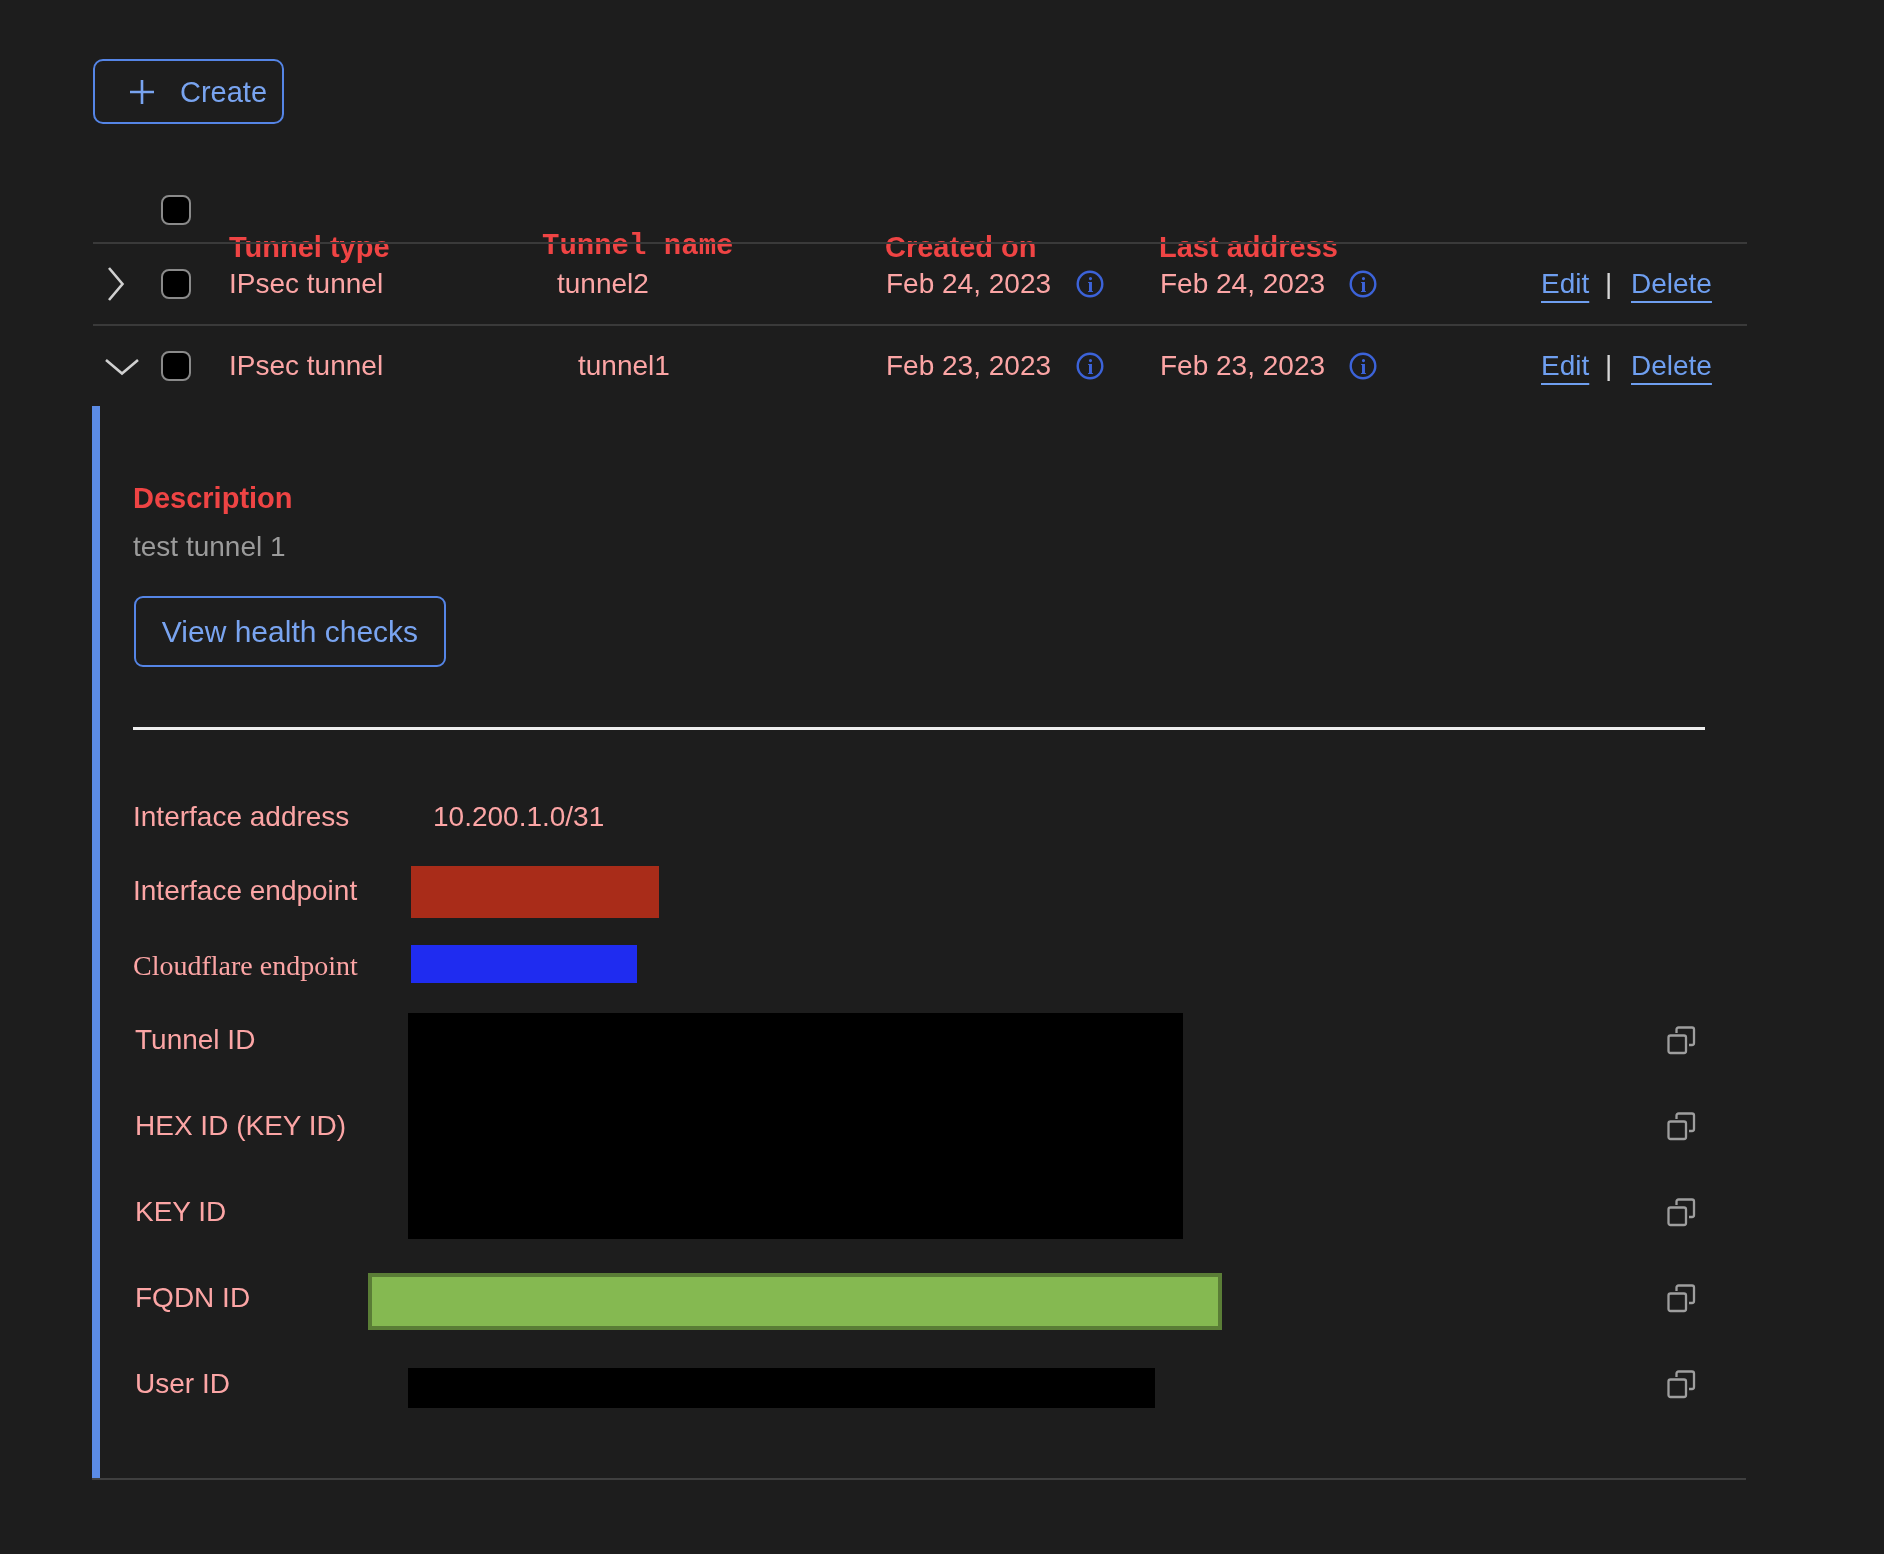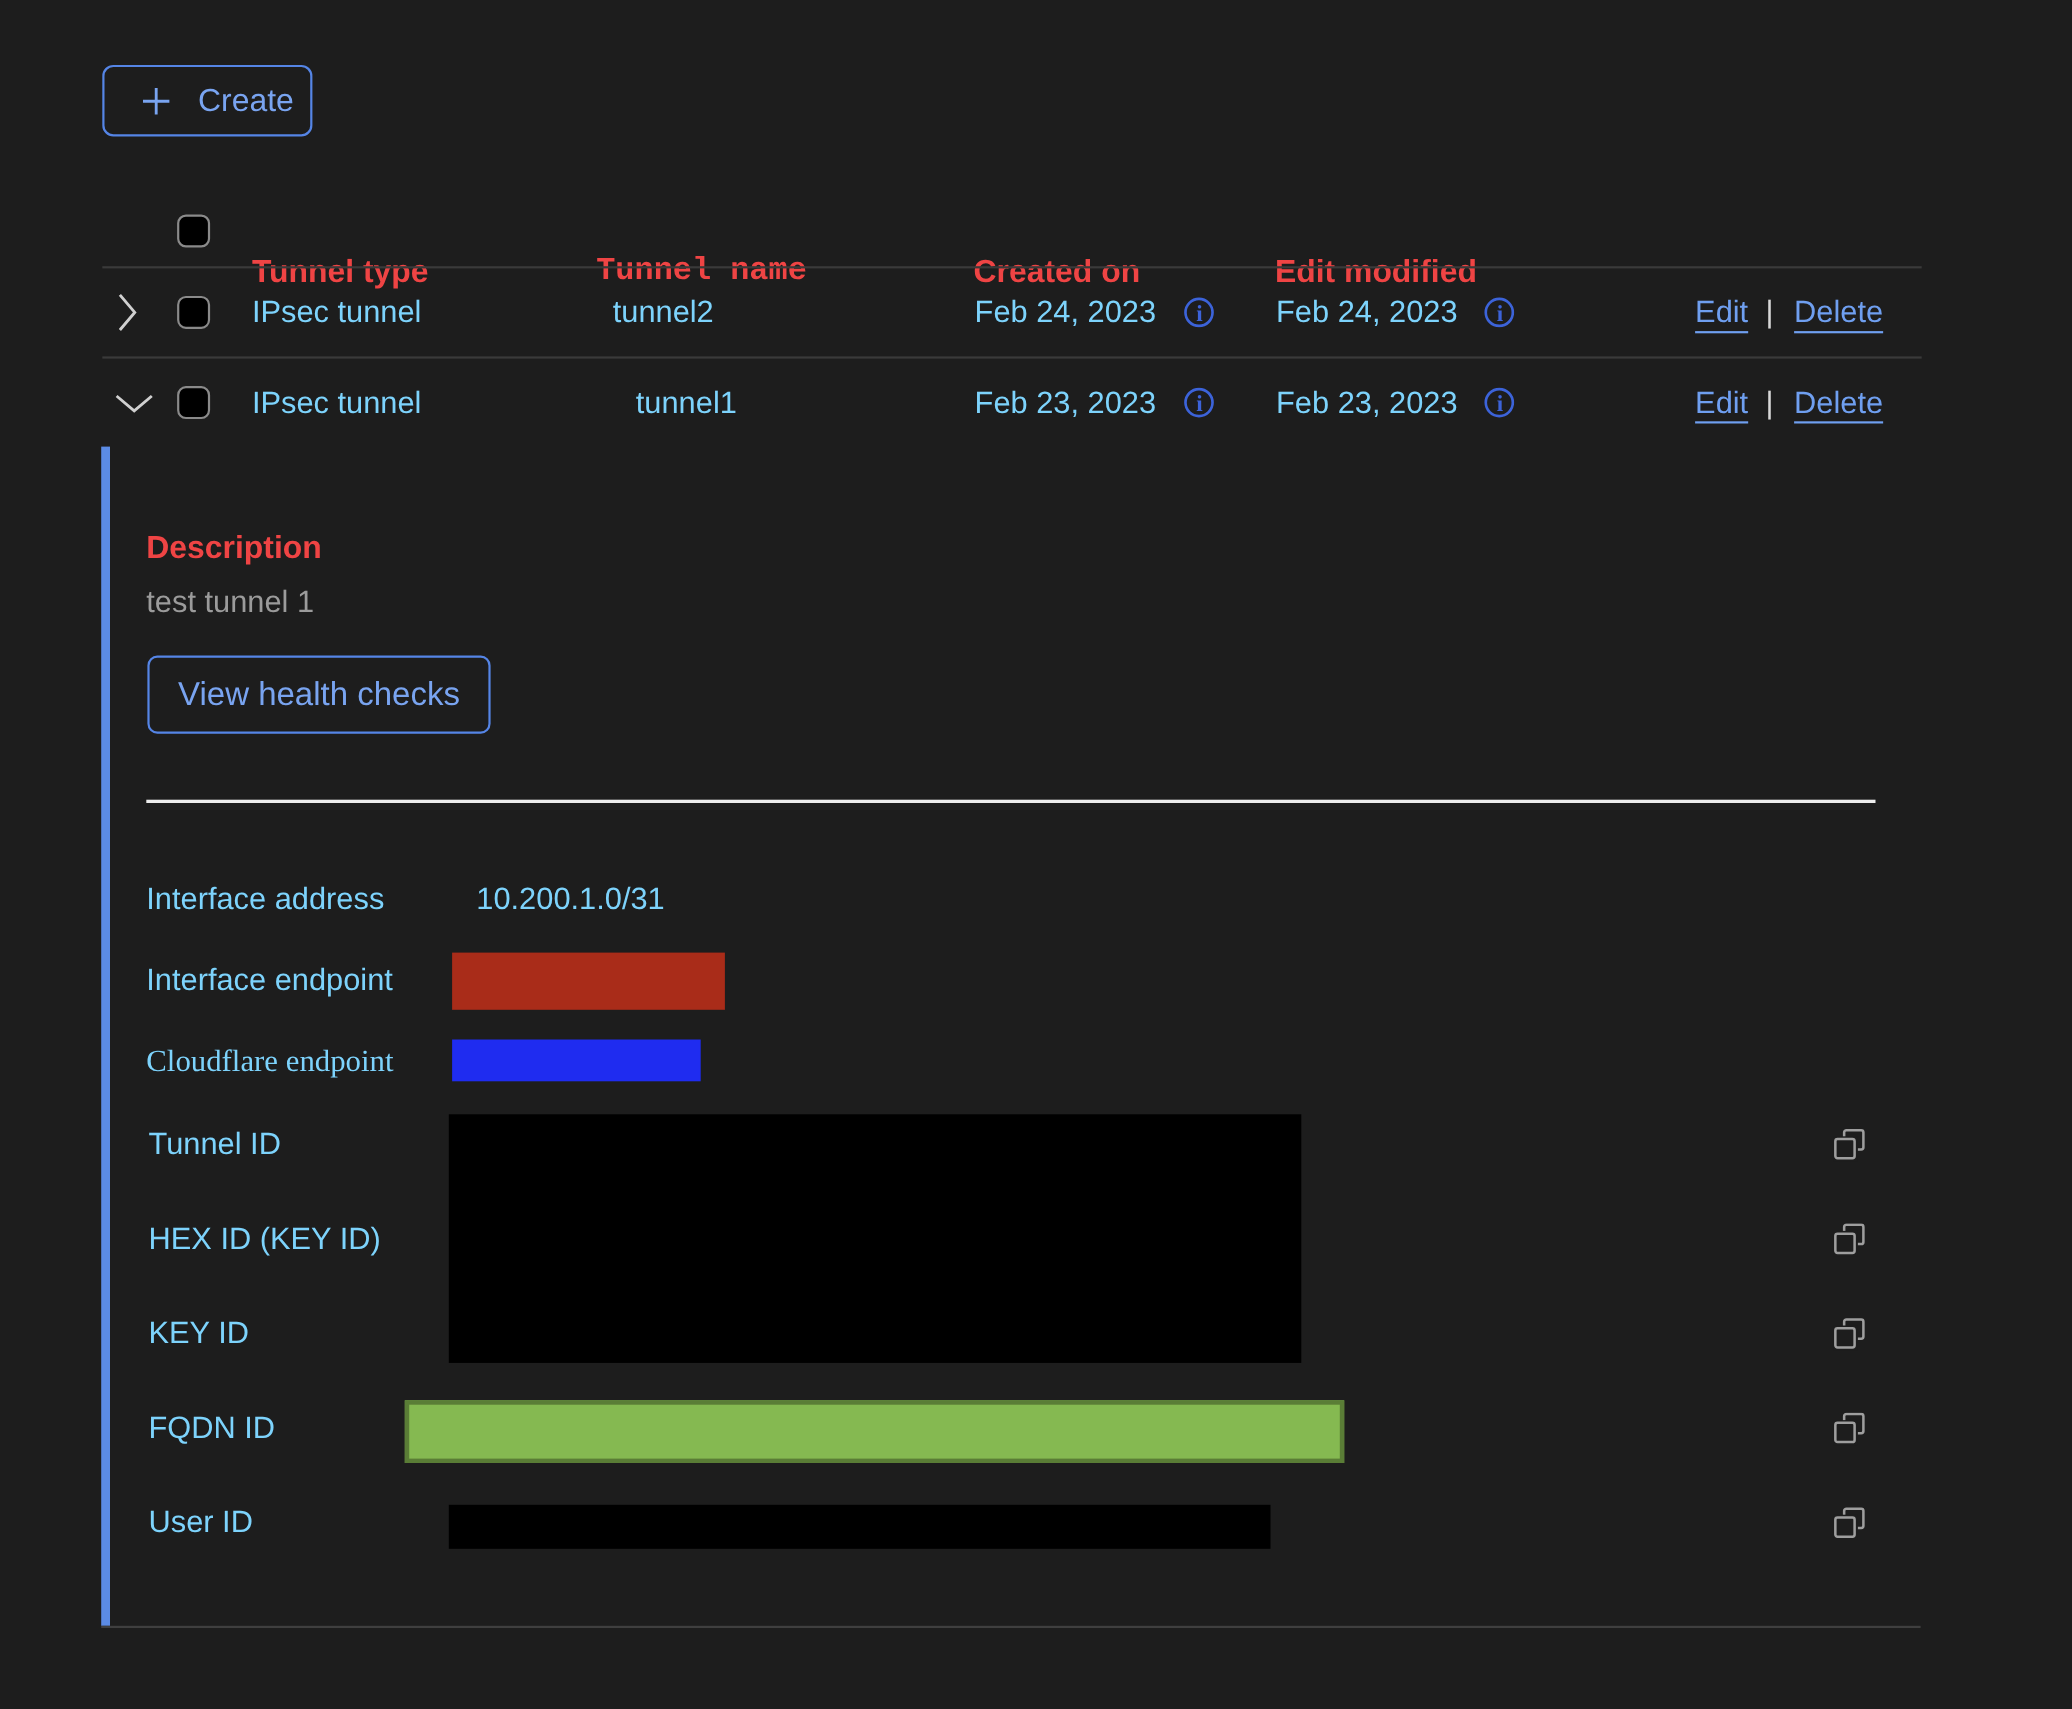--- a/index.html
+++ b/index.html
@@ -1,38 +1,38 @@
 <!DOCTYPE html>
 <html><head>
 <meta charset="utf-8">
 <style>
   html,body{margin:0;padding:0;background:#1d1d1d;}
   body{width:1884px;height:1554px;position:relative;overflow:hidden;
        font-family:"Liberation Sans",sans-serif;}
   .abs{position:absolute;}
-  .txt{position:absolute;white-space:nowrap;color:#7dd3fc;font-size:28px;line-height:34px;}
+  .txt{position:absolute;white-space:nowrap;color:#fca5a5;font-size:28px;line-height:34px;}
   .bold{font-weight:bold;color:#ef4444;margin-top:37px;}
   .link{color:#6f9ff0;text-decoration:underline;text-underline-offset:8px;text-decoration-thickness:2px;}
   .hr{position:absolute;background:#3a3a3a;height:2px;}
   .cb{position:absolute;width:26px;height:26px;border:2px solid #8a8a8a;border-radius:8px;background:#000;}
 </style>
 </head>
 <body>
 
 <div class="abs" style="left:93px;top:59px;width:187px;height:61px;border:2.5px solid #5585e6;border-radius:10px;"></div>
 <svg class="abs" style="left:129px;top:79px;" width="26" height="26" viewBox="0 0 26 26">
   <path d="M13 1 V25 M1 13 H25" stroke="#79a4f0" stroke-width="2.6" fill="none"></path>
 </svg>
 <div class="txt" style="left:180px;top:75px;color:#79a4f0;font-size:29px;">Create</div>
 
 <div class="cb" style="left:161px;top:195px;"></div>
 <div class="txt bold" style="left:229px;top:193px;font-size:29px;">Tunnel type</div>
 <div class="txt bold" style="left:542px;top:193px;font-size:29px;font-family:Liberation Mono, monospace;">Tunnel name</div>
 <div class="txt bold" style="left:885px;top:193px;font-size:29px;">Created on</div>
-<div class="txt bold" style="left:1159px;top:193px;font-size:29px;">Edit modified</div>
+<div class="txt bold" style="left:1159px;top:193px;font-size:29px;">Last address</div>
 <div class="hr" style="left:93px;top:242px;width:1654px;"></div>
 
 <svg class="abs" style="left:105px;top:266px;" width="22" height="36" viewBox="0 0 22 36">
   <path d="M4 2 L17.5 18 L4 34" fill="none" stroke="#d0d0d0" stroke-width="2.6"></path>
 </svg>
 <div class="cb" style="left:161px;top:269px;"></div>
 <div class="txt" style="left:229px;top:267px;">IPsec tunnel</div>
 <div class="txt" style="left:557px;top:267px;">tunnel2</div>
 <div class="txt" style="left:886px;top:267px;">Feb 24, 2023</div>
 <svg class="abs" style="left:1076px;top:270px;" width="28" height="28" viewBox="0 0 28 28">

